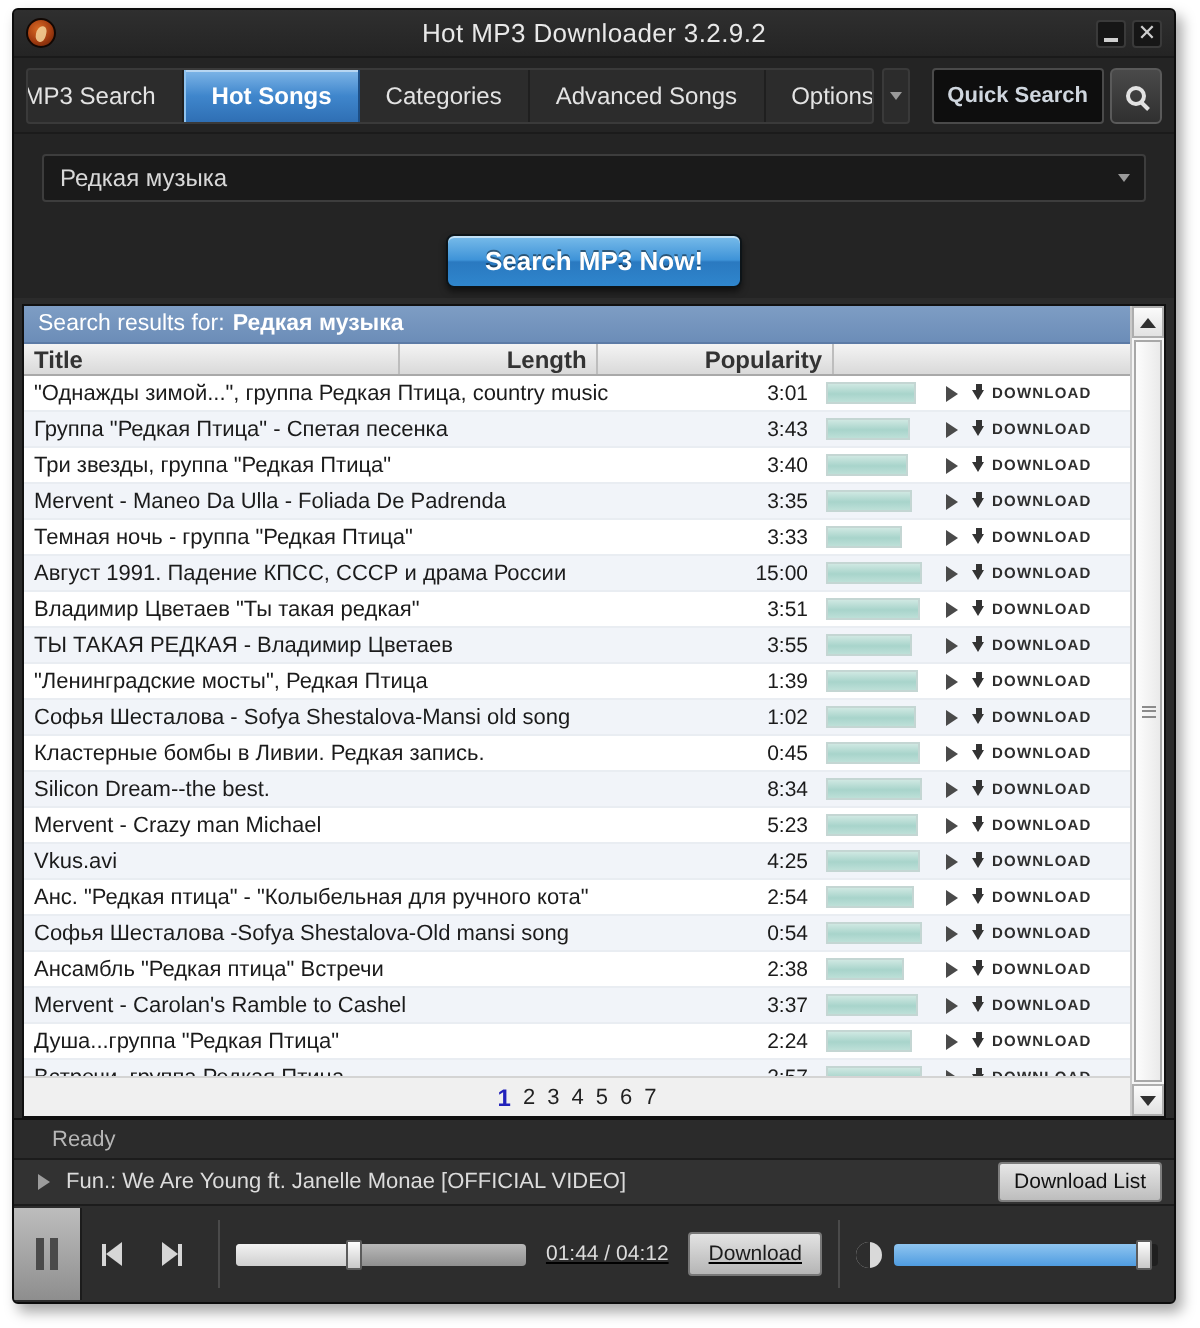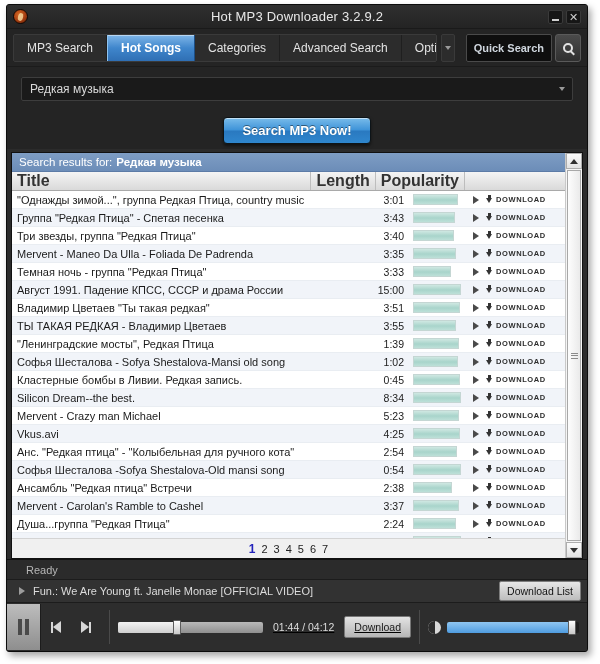--- a/index.html
+++ b/index.html
@@ -59,21 +59,21 @@
 
   
   .tabzone {
     flex: 0 0 38px; background: #242424;
     display: flex; align-items: center; padding: 0 6px;
     border-bottom: 1px solid #1b1b1b;
   }
   .tabs {
     flex: 1 1 auto; height: 28px;
     background: #2c2c2c; border: 1px solid #3a3a3a; border-radius: 2px;
-    display: flex; align-items: stretch; overflow: hidden;
+    display: flex; align-items: stretch; overflow: hidden; justify-content: center;
   }
   .tab {
     display: flex; align-items: center; padding: 0 13px;
     color: #e3e3e3; font-size: 12px; white-space: nowrap;
     border-right: 1px solid #1f1f1f;
   }
   .tab.active {
     background: linear-gradient(180deg,#7fb6e8 0%, #3f86cc 50%, #2f6fb4 100%);
     color: #ffffff; font-weight: bold;
     border-left: 1px solid #8fc3ef; border-right: 1px solid #1d4f86;
@@ -140,21 +140,21 @@
     color: #ffffff; font-size: 11.5px;
     display: flex; align-items: center; padding-left: 7px;
     border-bottom: 1px solid #5c7ba6;
   }
   .res-banner b { font-weight: bold; margin-left: 4px; }
 
   .thead {
     flex: 0 0 16px; display: flex;
     background: linear-gradient(180deg,#f4f4f4 0%, #d9d9d9 100%);
     border-bottom: 1px solid #a9a9a9;
-    font-size: 16px; font-weight: bold; color: #333;
+    font-size: 12px; font-weight: bold; color: #333; gap: 48px;
   }
   .th { display:flex; align-items:center; border-right:1px solid #bdbdbd; padding:0 5px; }
   .th.title  { flex: 1 1 auto; }
   .th.length { flex: 0 0 34px; justify-content:flex-end; }
   .th.pop    { flex: 0 0 56px; justify-content:center; }
   .th.act    { flex: 0 0 100px; border-right:none; }
 
   .tbody { flex:1 1 auto; overflow:hidden; }
   .row {
     display: flex; height: 18px; align-items: center;
@@ -254,21 +254,21 @@
       <div class="winbtn min"></div>
       <div class="winbtn close">✕</div>
     </div>
   </div>
 
   <div class="tabzone">
     <div class="tabs">
       <div class="tab">MP3 Search</div>
       <div class="tab active">Hot Songs</div>
       <div class="tab">Categories</div>
-      <div class="tab">Advanced Search</div>
+      <div class="tab">Advanced Songs</div>
       <div class="tab">Options</div>
     </div>
     <div class="tab-more">
       <div class="caret-d"></div>
     </div>
     <div class="qsearch">
       <div class="qsearch-input" placeholder="Quick Search">Quick Search</div>
       <div class="qsearch-btn">
         <div class="mag"></div>
       </div>

